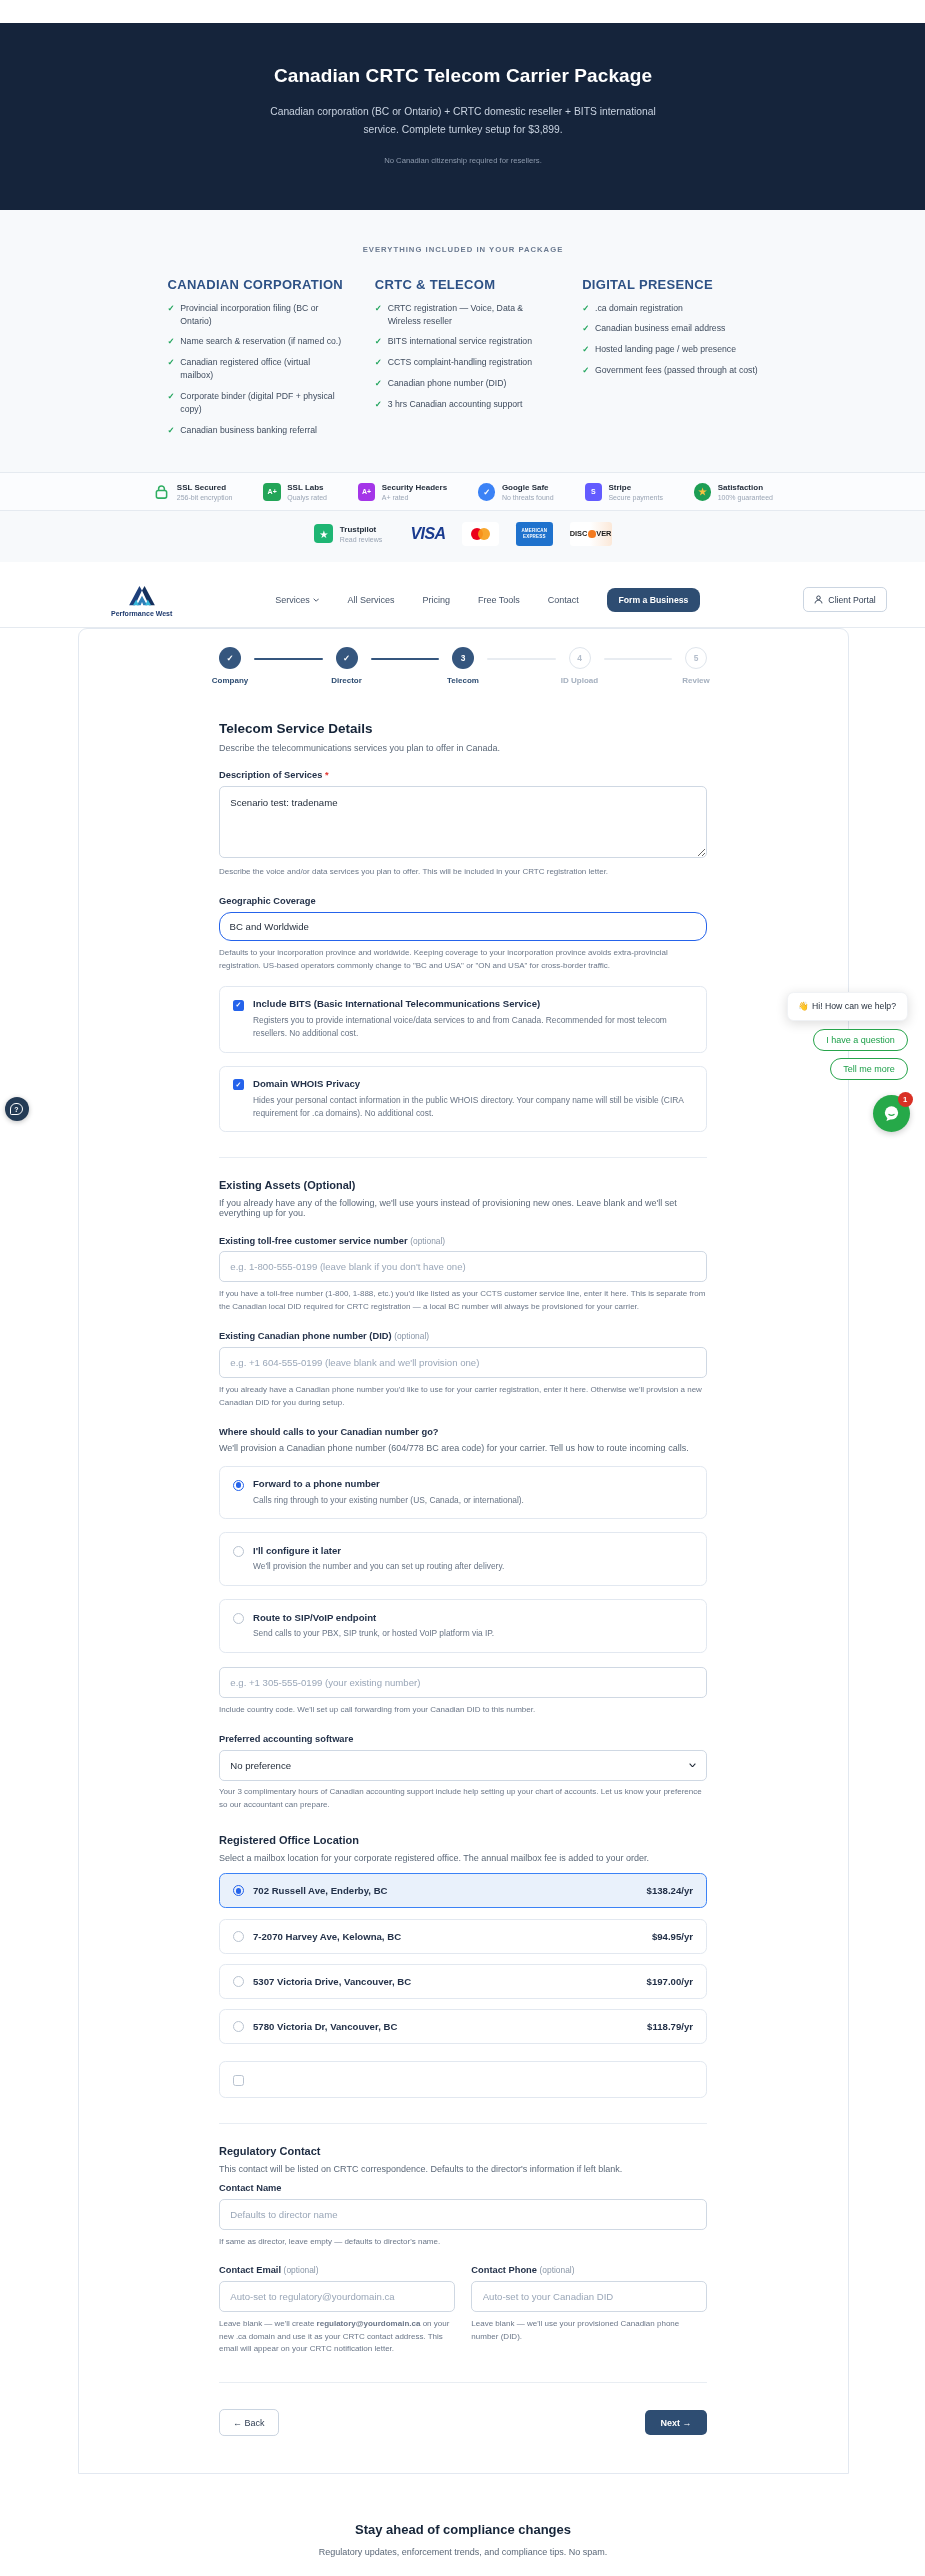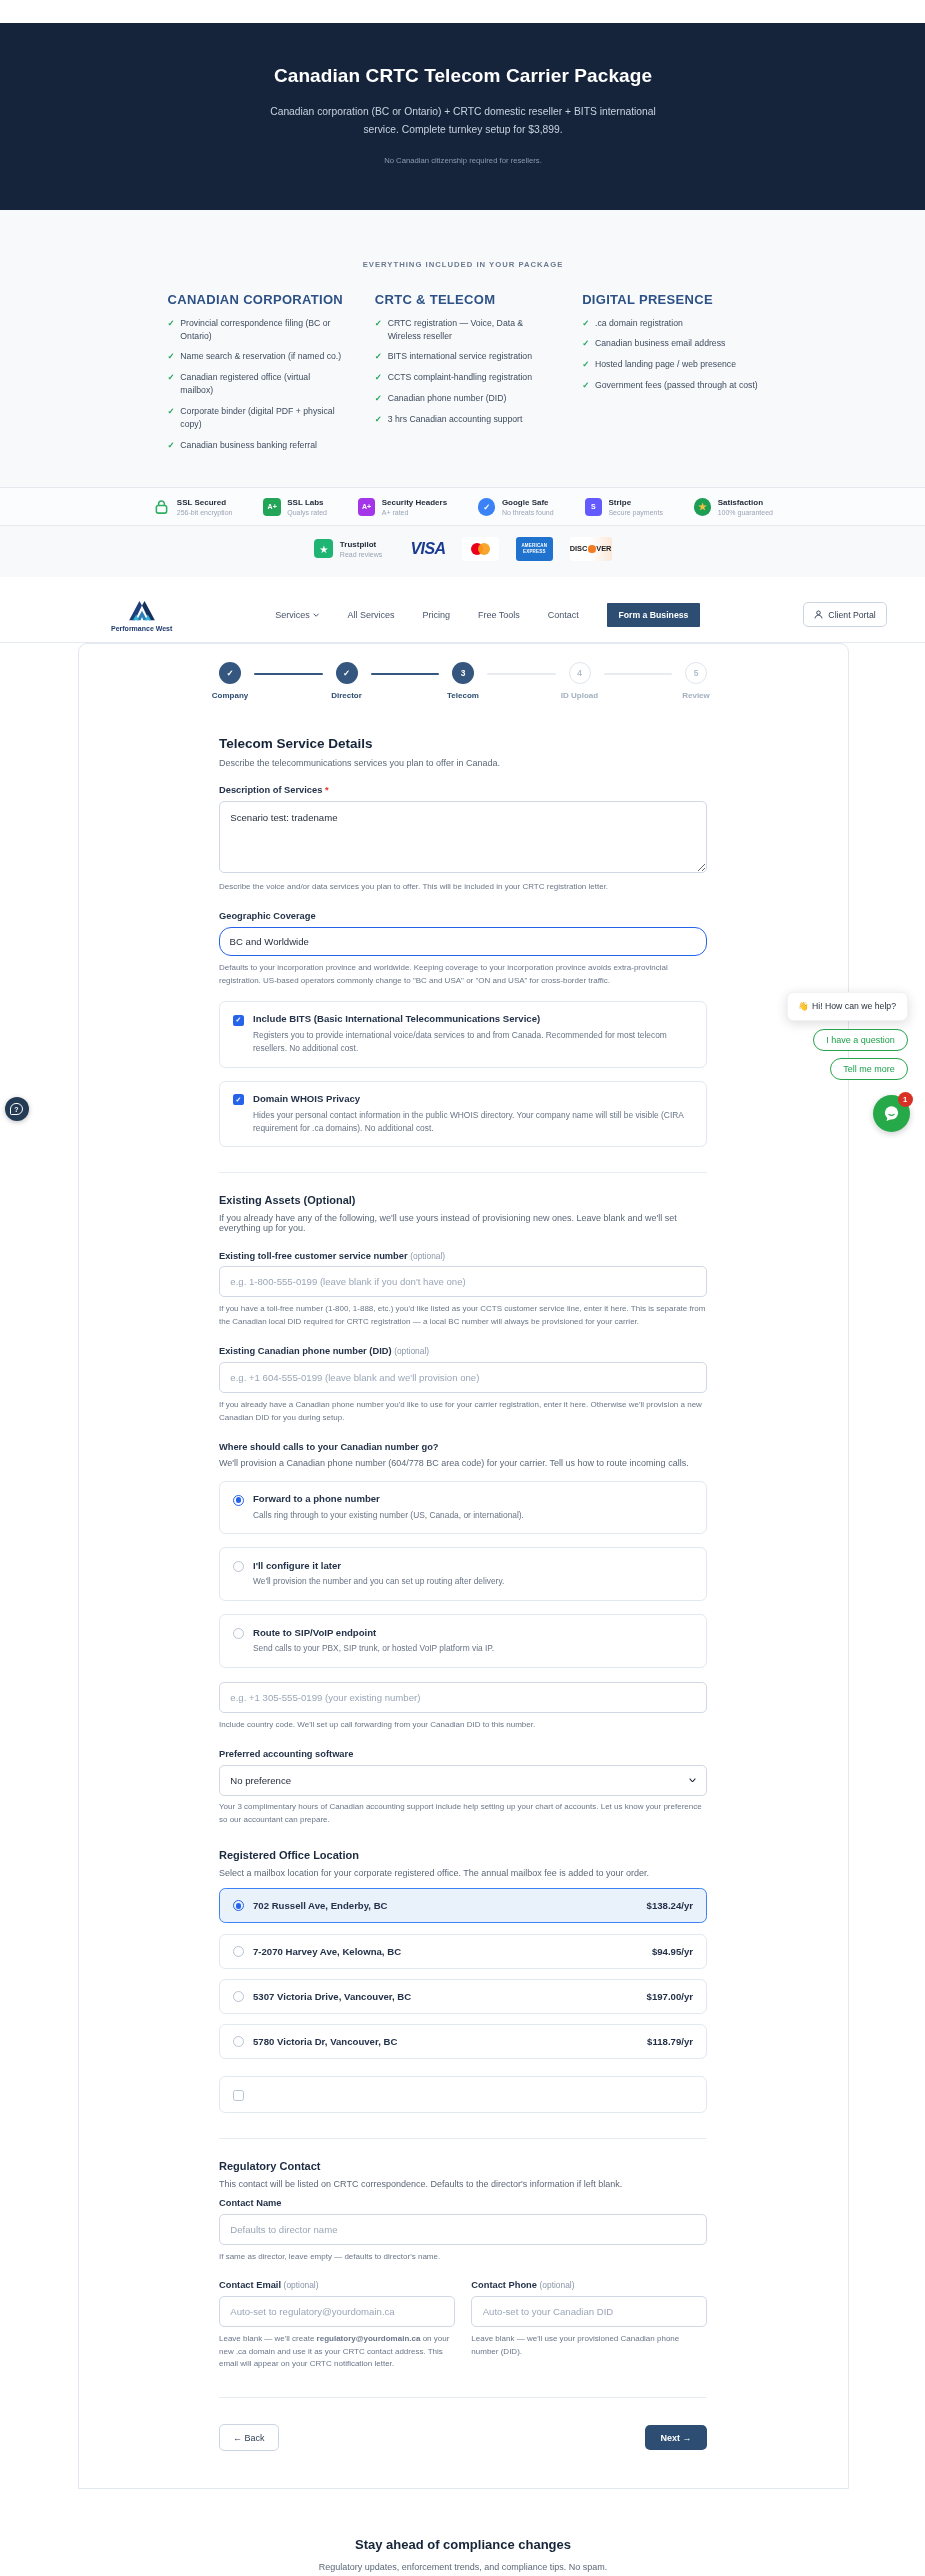--- a/index.html
+++ b/index.html
@@ -6,21 +6,21 @@
   body { font-family:"Liberation Sans", sans-serif; background:#fff; color:#1f2937; }
   .page { width:926px; margin:0 auto; position:relative; background:#fff; overflow:hidden; }
 
   
   .hero { background:#15243b; color:#fff; text-align:center; padding:42px 0 45px; margin-top:23px; }
   .hero h1 { font-size:19px; font-weight:700; letter-spacing:0.1px; margin-bottom:14px; }
   .hero .sub { font-size:10.3px; color:#c8d2e0; line-height:1.7; max-width:411px; margin:16px auto; }
   .hero .note { font-size:7.7px; color:#8d9aad; margin-top:18px; }
 
   
-  .included { background:#f7f9fb; padding:50px 0 28px; }
+  .included { background:#f7f9fb; padding:35px 0 28px; }
   .included-heading { text-align:center; font-size:7.7px; letter-spacing:1px; color:#6b7a90; font-weight:600; margin-bottom:23px; }
   .included-cols { display:grid; grid-template-columns:1fr 1fr 1fr; gap:31px; width:591px; margin:0 auto; }
   .col-title { color:#2d5185; font-weight:700; font-size:13px; letter-spacing:0.3px; margin-bottom:9.6px; }
   ul.check-list { list-style:none; }
   .check-list li { display:flex; gap:5.8px; font-size:8.7px; color:#3f4c5e; line-height:1.5; margin-bottom:7.7px; }
   .check { color:#22a55d; font-weight:700; font-size:8.4px; flex:none; }
 
   
   .badge-strip { background:#fbfcfe; border-top:0.6px solid #e5eaf0; border-bottom:0.6px solid #e5eaf0; padding:9.6px 0; }
   .badge-row { display:flex; justify-content:center; align-items:center; gap:31px; }
@@ -48,21 +48,21 @@
   .disc { width:42px; height:24.4px; border-radius:3.2px; background:linear-gradient(90deg,#ffffff 48%,#fbe8d8); display:flex; align-items:center; justify-content:center; font-size:7.4px; font-weight:800; color:#1b1b1b; }
   .disc i { width:7.7px; height:7.7px; border-radius:50%; background:#f47b20; display:inline-block; margin:0 0.6px; }
 
   
   .nav { background:#fff; padding:20.6px 39px 10.3px; border-bottom:0.6px solid #e5eaf0; }
   .nav-inner { display:flex; align-items:center; justify-content:space-between; }
   .brand { display:flex; flex-direction:column; align-items:center; gap:1.9px; margin-left:72px; }
   .brand-name { font-size:7px; font-weight:800; color:#1e3a6e; }
   .nav-center { display:flex; align-items:center; gap:28px; }
   .nav-link { font-size:9px; color:#475569; text-decoration:none; display:flex; align-items:center; gap:3.2px; cursor:pointer; }
-  .cta-btn { background:#2e4d72; color:#fff; border:none; border-radius:1px; padding:7px 11.6px; font-size:8.7px; font-weight:600; cursor:pointer; font-family:inherit; }
+  .cta-btn { background:#2e4d72; color:#fff; border:none; border-radius:8px; padding:7px 11.6px; font-size:8.7px; font-weight:600; cursor:pointer; font-family:inherit; }
   .portal-btn { border:0.6px solid #cbd5e1; background:#fff; border-radius:5.1px; padding:6.4px 10.3px; font-size:8.7px; color:#334155; display:flex; align-items:center; gap:5.1px; cursor:pointer; font-family:inherit; }
 
   
   .card { width:771px; margin:0 auto; background:#fff; border:0.6px solid #e2e8f0; border-top:0.6px solid #e2e8f0; border-radius:9px 9px 0 0; padding:18px 0 37px; }
 
   
   .stepper { width:514px; margin:0 auto; display:flex; align-items:flex-start; }
   .step { display:flex; flex-direction:column; align-items:center; width:48px; flex:none; }
   .step-circle { width:22px; height:22px; border-radius:50%; display:flex; align-items:center; justify-content:center; font-size:8.4px; font-weight:700; }
   .sc-done { background:#35567e; color:#fff; }
@@ -140,21 +140,21 @@
 
   <section class="included">
     <div class="included-heading">EVERYTHING INCLUDED IN YOUR PACKAGE</div>
     <div class="included-cols">
       <div>
         <div class="col-title">CANADIAN CORPORATION</div>
         <ul class="check-list">
 
         <li>
               <span class="check">✓</span>
-              <span>Provincial correspondence filing (BC or Ontario)</span>
+              <span>Provincial incorporation filing (BC or Ontario)</span>
             </li>
             <li>
               <span class="check">✓</span>
               <span>Name search &amp; reservation (if named co.)</span>
             </li>
             <li>
               <span class="check">✓</span>
               <span>Canadian registered office (virtual mailbox)</span>
             </li>
             <li>

